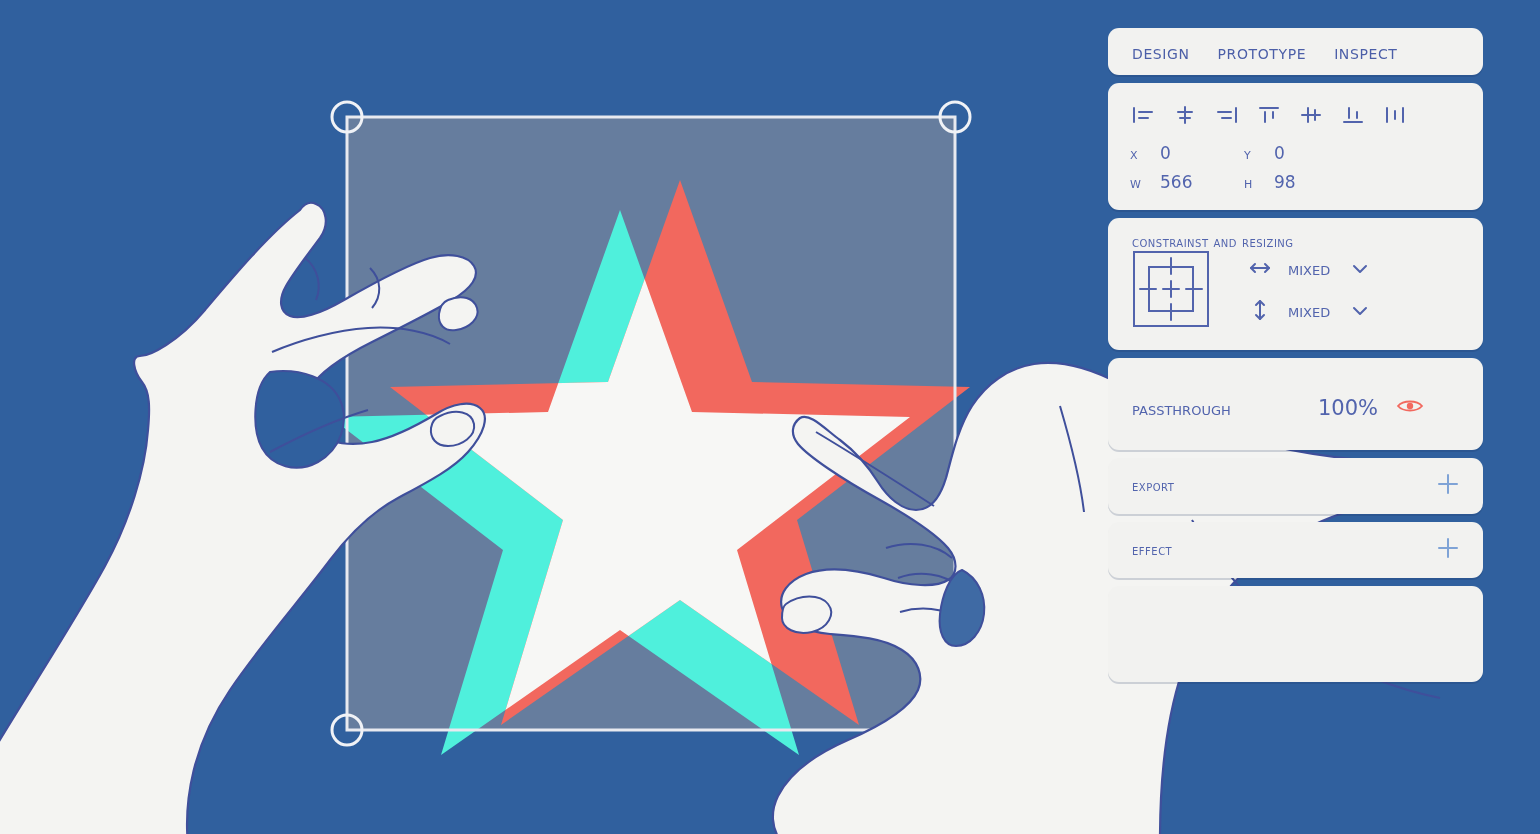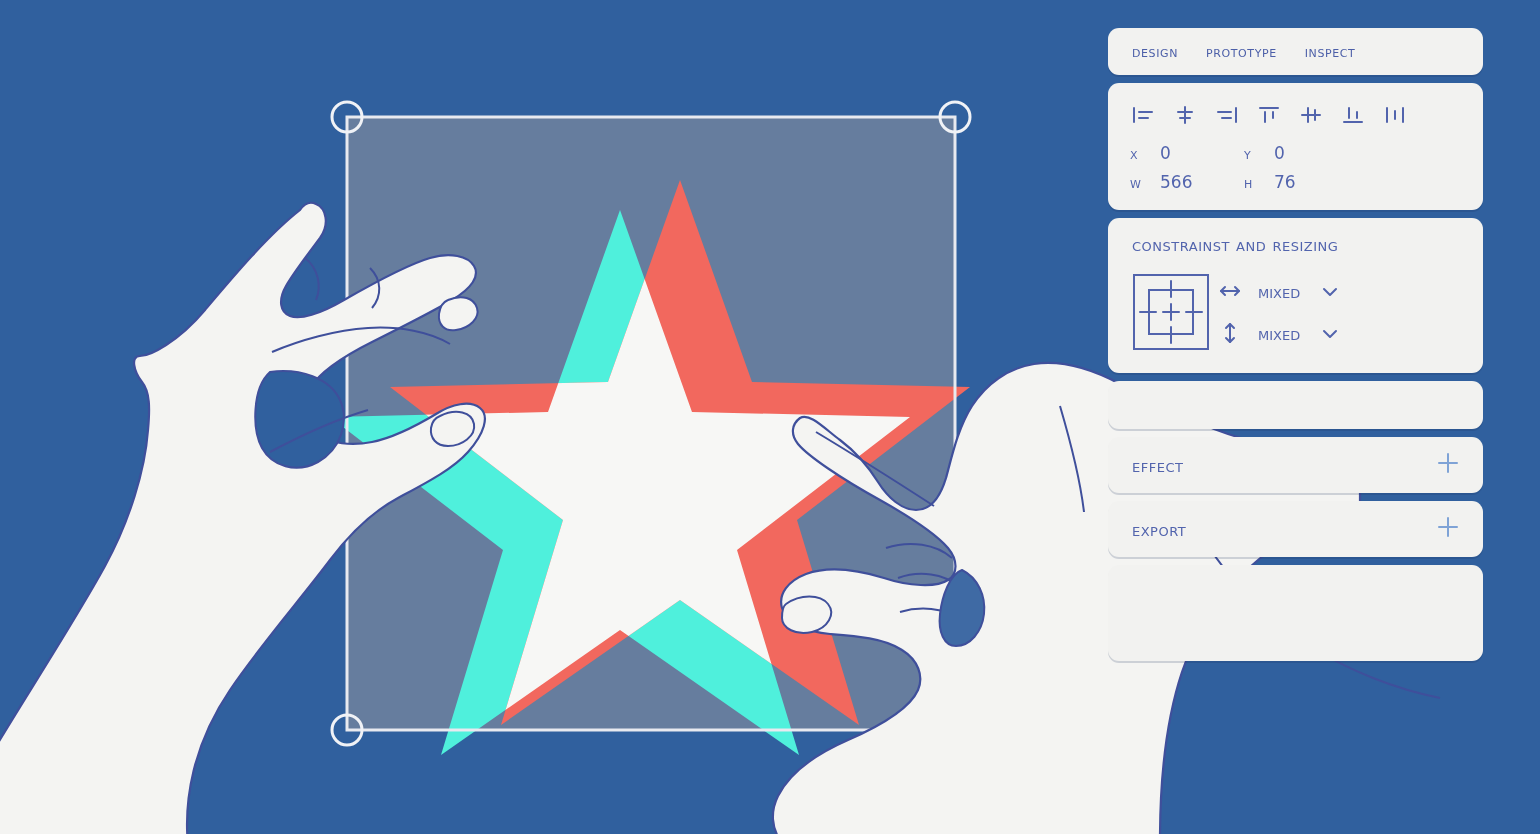--- a/index.html
+++ b/index.html
@@ -41,21 +41,21 @@
   }
   .panel-tabs {
     height: 47px;
     display: flex;
     align-items: center;
     padding-left: 24px;
     gap: 28px;
   }
   .tab {
     color: #4c5fa8;
-    font-size: 15px;
+    font-size: 20px;
     letter-spacing: 0.6px;
     font-variant: small-caps;
     text-transform: lowercase;
     font-family: "DejaVu Sans", sans-serif;
     cursor: pointer;
     white-space: nowrap;
   }
   .panel-props { padding: 14px 22px 18px 22px; }
   .align-row {
     display: flex;
@@ -85,31 +85,30 @@
     text-transform: lowercase;
   }
   .dim-value {
     color: #5264ad;
     font-size: 17px;
     font-family: "DejaVu Sans", sans-serif;
   }
 
   .panel-title {
     color: #5264ad;
-    font-size: 18px;
+    font-size: 14px;
     font-variant: small-caps;
     text-transform: lowercase;
     letter-spacing: 0.5px;
   }
   .panel-constraints { padding: 16px 22px 22px 24px; }
   .constraint-body {
     display: flex;
     align-items: center;
-    gap: 8px;
-    margin-top: 18px;
+    gap: 38px;
   }
   .constraint-widget { width: 78px; height: 78px; flex: none; }
   .constraint-selects { display: flex; flex-direction: column; gap: 18px; }
   .c-row { display: flex; align-items: center; gap: 16px; }
   .c-arrow { width: 24px; height: 24px; flex: none; }
   .c-val {
     color: #5264ad;
     font-size: 19px;
     font-variant: small-caps;
     text-transform: lowercase;
@@ -348,21 +347,21 @@
         </div>
 
         <div class="dims">
           <span class="dim-label">X</span>
           <span class="dim-value">0</span>
           <span class="dim-label">Y</span>
           <span class="dim-value">0</span>
           <span class="dim-label">W</span>
           <span class="dim-value">566</span>
           <span class="dim-label">H</span>
-          <span class="dim-value">76</span>
+          <span class="dim-value">98</span>
         </div>
       </div>
     </div>
 
     <div class="panel">
       <div class="panel-constraints">
         <div class="panel-title">Constrainst and resizing</div>
         <div class="constraint-body">
           <span class="constraint-widget">
             <svg width="78" height="78" viewBox="0 0 78 78" stroke="#5264ad" stroke-width="2" fill="none" stroke-linecap="round">
@@ -407,43 +406,53 @@
                 </svg>
               </span>
             </div>
           </div>
         </div>
       </div>
     </div>
 
     <div class="panel">
       <div class="panel-layer">
+        <div class="layer-row">
+          <span class="blend-mode">Passthrough</span>
+          <span class="opacity">100%</span>
+          <span class="eye-icon">
+            <svg width="28" height="16" viewBox="0 0 28 16" stroke="#f2685e" stroke-width="1.8" fill="none">
+              <path d="M2,8 C7,2 21,2 26,8 C21,14 7,14 2,8 Z"></path>
+              <circle cx="14" cy="8" r="3.2" fill="#f2685e" stroke="none"></circle>
+            </svg>
+          </span>
+        </div>
+      </div>
+    </div>
+
+    <div class="panel">
+      <div class="panel-collapsed">
+        <span class="panel-title">Export</span>
+        <span class="plus-icon">
+          <svg width="26" height="26" viewBox="0 0 26 26" stroke="#7fa3d6" stroke-width="2" stroke-linecap="round">
+            <line x1="13" y1="4" x2="13" y2="22"></line>
+            <line x1="4" y1="13" x2="22" y2="13"></line>
+          </svg>
+        </span>
       </div>
     </div>
 
     <div class="panel">
       <div class="panel-collapsed">
         <span class="panel-title">Effect</span>
         <span class="plus-icon">
           <svg width="26" height="26" viewBox="0 0 26 26" stroke="#7fa3d6" stroke-width="2" stroke-linecap="round">
             <line x1="13" y1="4" x2="13" y2="22"></line>
             <line x1="4" y1="13" x2="22" y2="13"></line>
           </svg>
         </span>
       </div>
     </div>
 
-    <div class="panel">
-      <div class="panel-collapsed">
-        <span class="panel-title">Export</span>
-        <span class="plus-icon">
-          <svg width="26" height="26" viewBox="0 0 26 26" stroke="#7fa3d6" stroke-width="2" stroke-linecap="round">
-            <line x1="13" y1="4" x2="13" y2="22"></line>
-            <line x1="4" y1="13" x2="22" y2="13"></line>
-          </svg>
-        </span>
-      </div>
-    </div>
-
     <div class="panel panel-empty"></div>
 
   </div>
 </div>
 
 </body></html>

